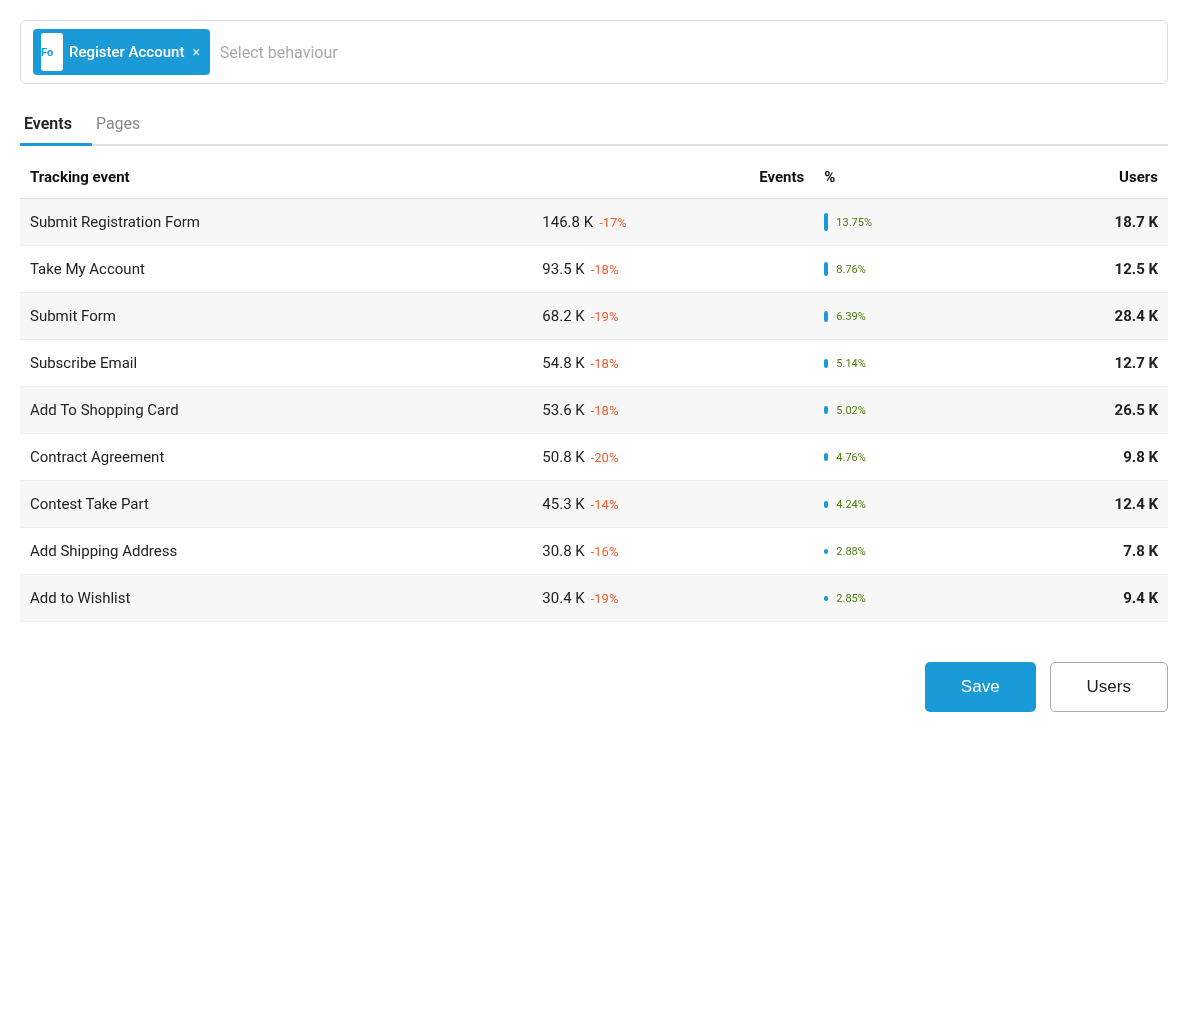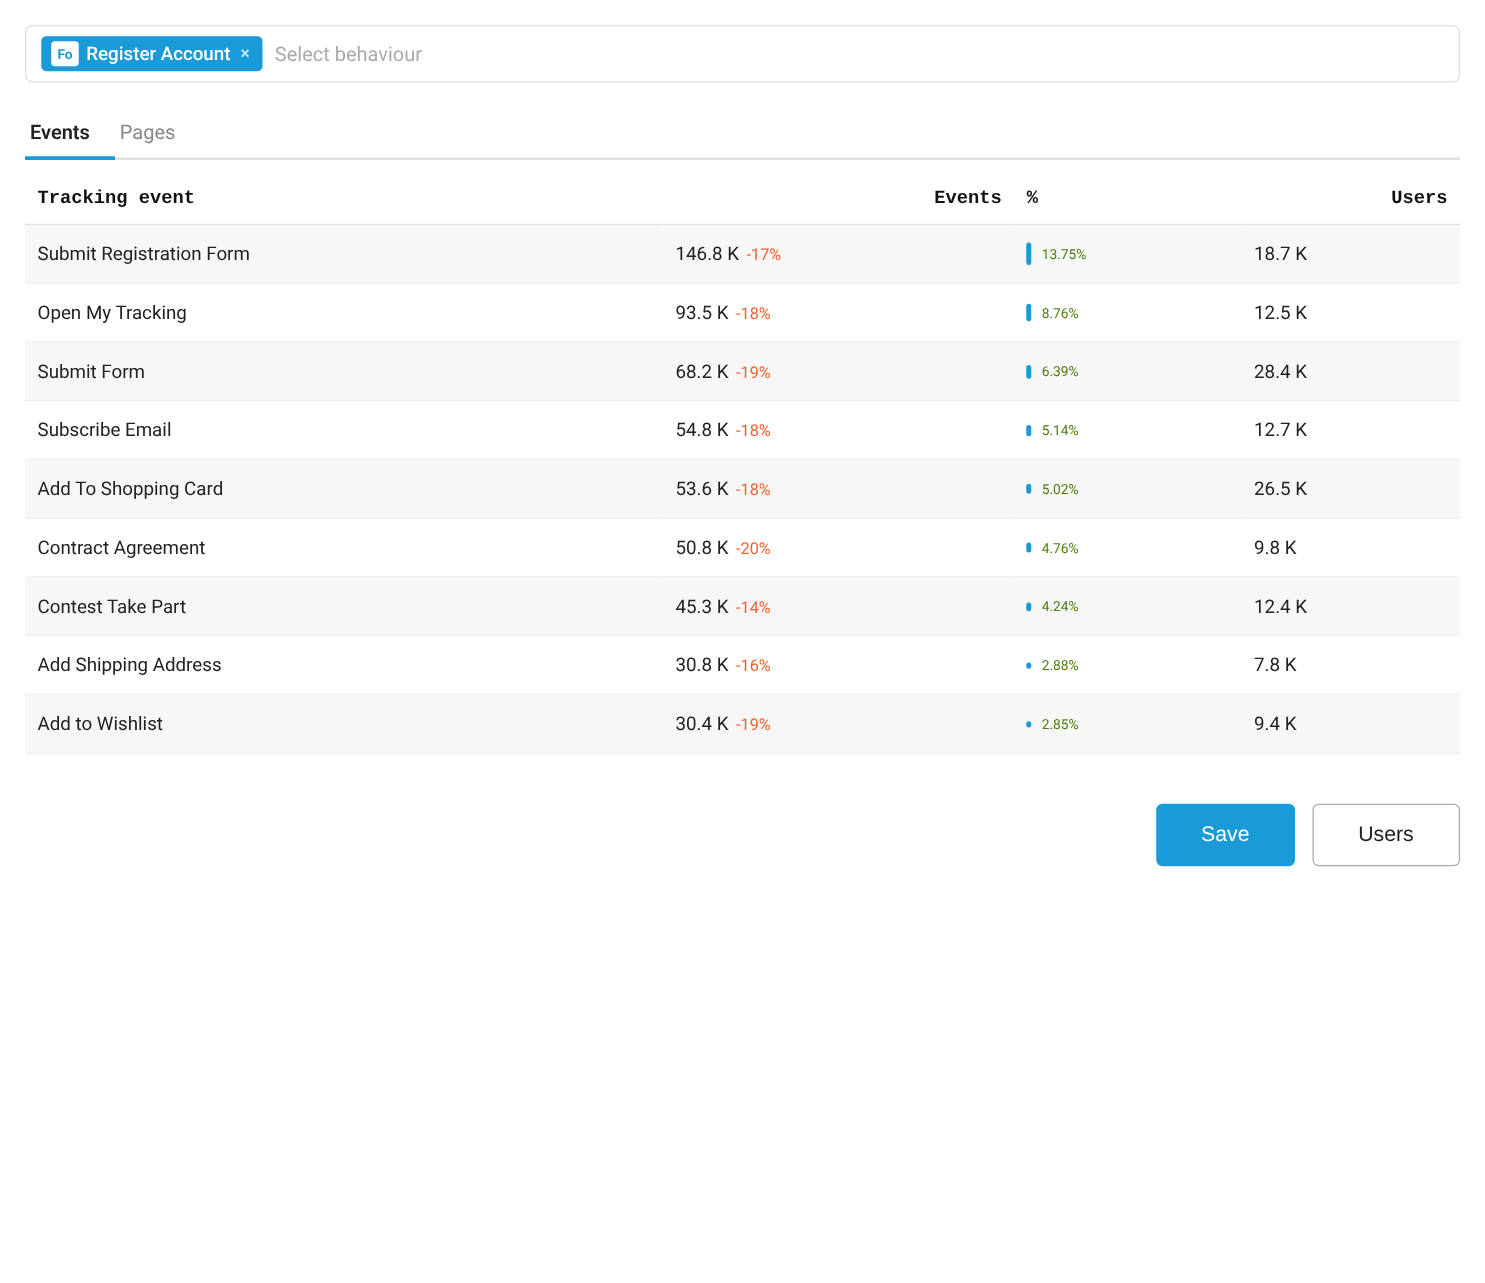--- a/index.html
+++ b/index.html
@@ -28,26 +28,25 @@
       background: #1a9ad7;
       border-radius: 4px;
       padding: 4px 8px;
       gap: 6px;
       color: #fff;
       font-size: 14px;
       font-weight: 500;
     }
     .tag-icon {
       width: 22px;
-      height: 20px;
+      height: 38px;
       background: #fff;
       border-radius: 3px;
       display: flex;
       align-items: center;
-      justify-content: center;
       color: #1a9ad7;
       font-weight: bold;
       font-size: 11px;
     }
     .tag-label {
       color: #fff;
       font-size: 15px;
     }
     .tag-close {
       cursor: pointer;
@@ -88,21 +87,20 @@
       width: 100%;
       border-collapse: collapse;
     }
     .data-table thead tr th {
       font-weight: 700;
       font-size: 15px;
       padding: 12px 10px;
       text-align: left;
       color: #111;
       border-bottom: 1px solid #e0e0e0;
-      font-family: Liberation Mono, monospace;
     }
     .data-table thead tr th.right {
       text-align: right;
     }
     .data-table tbody tr {
       border-bottom: 1px solid #eee;
     }
     .data-table tbody tr:nth-child(odd) {
       background: #f7f7f7;
     }
@@ -139,23 +137,24 @@
       background: #1a9ad7;
       display: inline-block;
       border-radius: 2px;
       margin-right: 2px;
     }
     .pct-value {
       font-size: 11px;
       color: #4d7c0f;
     }
     .users-count {
-      font-size: 15px;
-      color: #222;
-      font-weight: 400;
+      text-align: right;
+      font-size: 15px;
+      color: #222;
+      font-weight: 700;
     }
 
     
     .footer {
       display: flex;
       justify-content: flex-end;
       gap: 14px;
       margin-top: 40px;
     }
     .btn-save {
@@ -212,21 +211,21 @@
         <td class="events-count"><span>146.8 K</span><span class="pct-change">-17%</span></td>
         <td>
           <div class="pct-cell">
             <span class="bar-indicator" style="height: 18px;"></span>
             <span class="pct-value">13.75%</span>
           </div>
         </td>
         <td class="users-count">18.7 K</td>
       </tr>
       <tr>
-        <td class="event-name">Open My Tracking</td>
+        <td class="event-name">Take My Account</td>
         <td class="events-count"><span>93.5 K</span><span class="pct-change">-18%</span></td>
         <td>
           <div class="pct-cell">
             <span class="bar-indicator" style="height: 14px;"></span>
             <span class="pct-value">8.76%</span>
           </div>
         </td>
         <td class="users-count">12.5 K</td>
       </tr>
       <tr>

